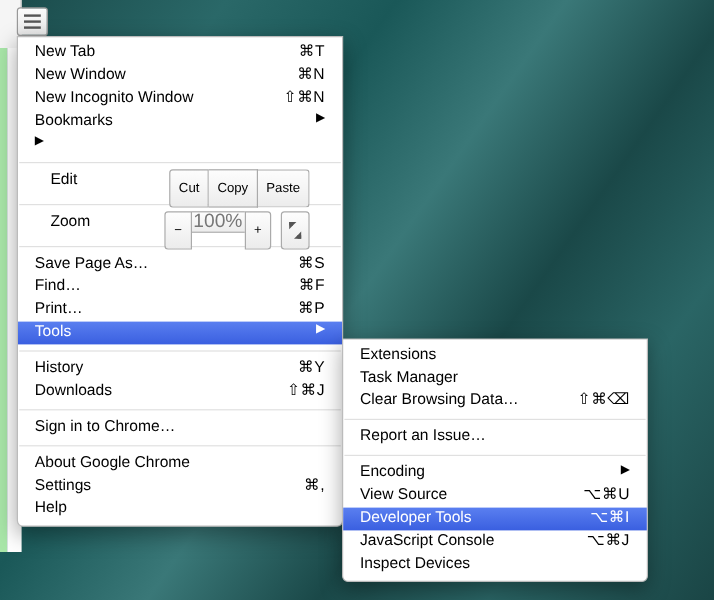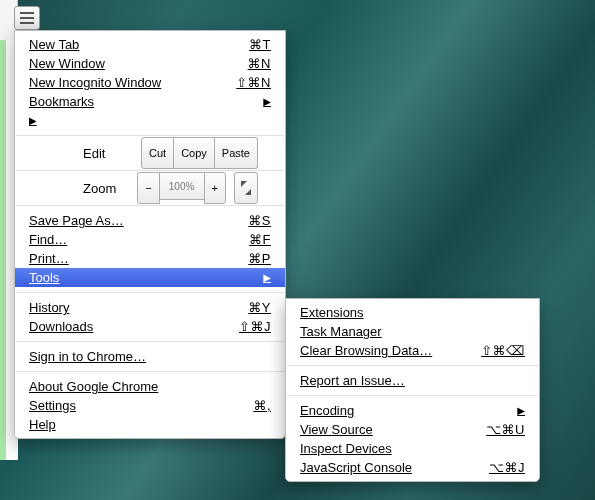--- a/index.html
+++ b/index.html
@@ -35,57 +35,56 @@
   .hamburger-btn span { width: 14px; height: 2px; background: #555; }
   .menu {
     position: absolute;
     background: #fff;
     border: 1px solid #bbb;
     border-radius: 0 0 5px 5px;
     box-shadow: 0 6px 18px rgba(0,0,0,.35);
     padding: 4px 0;
   }
   .main-menu { top: 30px; left: 14px; width: 272px; }
-  .submenu  { top: 298px; left: 285px; width: 255px; }
+  .submenu  { top: 282px; left: 285px; width: 255px; }
   .item {
-    display: flex; align-items: center;
+    display: flex; 
     height: 19px; padding: 0 14px;
     color: #000; cursor: default;
     white-space: nowrap;
-    text-decoration: underline;
   }
   .item .label { flex: 1; }
   .item .shortcut { color: #000; font-size: 13px; letter-spacing: 0.5px; }
   .item .arrow { font-size: 10px; color: #000; }
   .item.highlight {
     background: linear-gradient(#5a7ff0,#3a5fe0);
     color: #fff;
   }
   .item.highlight .shortcut, .item.highlight .arrow { color: #fff; }
   .sep { height: 1px; background: #e0e0e0; margin: 5px 1px; }
   .edit-row, .zoom-row {
-    display: flex; align-items: center; height: 24px; padding: 0 27px; margin-left: 41px;
+    display: flex; align-items: flex-start; height: 24px; padding: 0 27px;
   }
   .edit-row .label, .zoom-row .label { flex: 1; }
   .btn-group { display: flex; }
   .mini-btn {
     height: 32px; padding: 0 7px;
     background: linear-gradient(#fdfdfd,#ececec);
     border: 1px solid #aaa; font-size: 11px;
     display: flex; align-items: center; justify-content: center;
     cursor: pointer;
   }
   .mini-btn + .mini-btn { border-left: none; }
   .mini-btn:first-child { border-radius: 3px 0 0 3px; }
   .mini-btn:last-child  { border-radius: 0 3px 3px 0; }
   .mini-btn.solo { border-radius: 3px; }
   .zoom-mid {
-    height: 28px; width: 44px; border-top:1px solid #aaa; border-bottom:1px solid #aaa;
+    height: 18px; width: 44px; border-top:1px solid #aaa; border-bottom:1px solid #aaa;
     background: linear-gradient(#fdfdfd,#ececec);
-    display:flex;align-items:center;justify-content:center;font-size:10px;color:#777;
+    display:flex;align-items:center;justify-content:center;font-size:16px;color:#777;
   }
   .fs-btn { margin-left: 8px; width: 24px; }
   .fs-icon { position: relative; width: 12px; height: 12px; }
   .fs-icon::before, .fs-icon::after {
     content:""; position:absolute; width:0;height:0;
     border:3px solid transparent;
   }
   .fs-icon::before { top:-1px; left:-1px; border-top-color:#555; border-left-color:#555; }
   .fs-icon::after  { bottom:-1px; right:-1px; border-bottom-color:#555; border-right-color:#555; }
 </style>
@@ -203,20 +202,24 @@
   </div>
   <div class="sep"></div>
   <div class="item">
     <span class="label">Encoding</span>
     <span class="arrow">▶</span>
   </div>
   <div class="item">
     <span class="label">View Source</span>
     <span class="shortcut">⌥⌘U</span>
   </div>
-  <div class="item">
-    <span class="label">Inspect Devices</span>
+  <div class="item highlight">
+    <span class="label">Developer Tools</span>
+    <span class="shortcut">⌥⌘I</span>
   </div>
   <div class="item">
     <span class="label">JavaScript Console</span>
     <span class="shortcut">⌥⌘J</span>
   </div>
+  <div class="item">
+    <span class="label">Inspect Devices</span>
+  </div>
 </div>
 
 </body></html>

